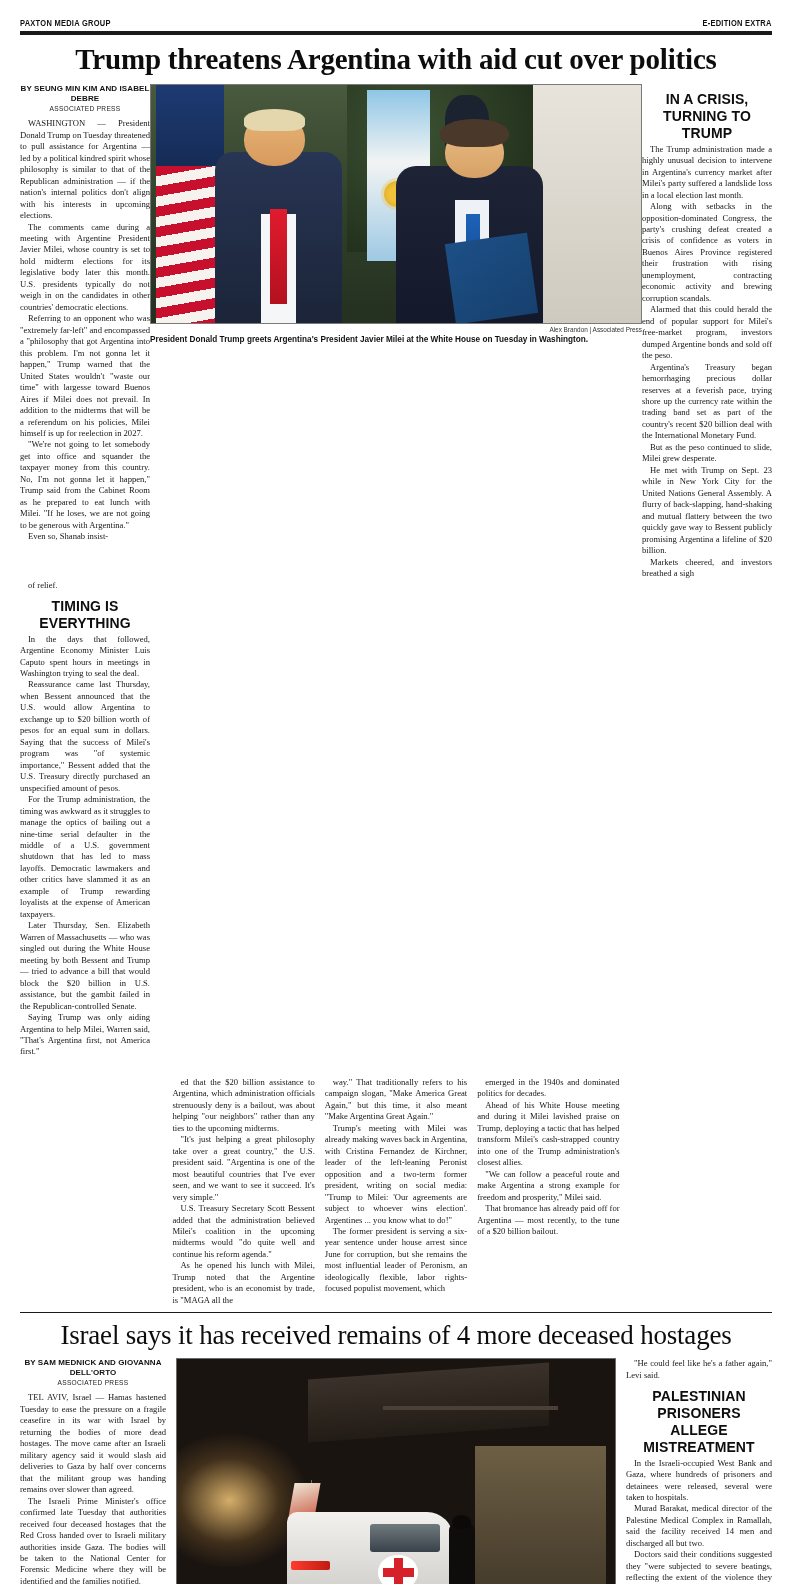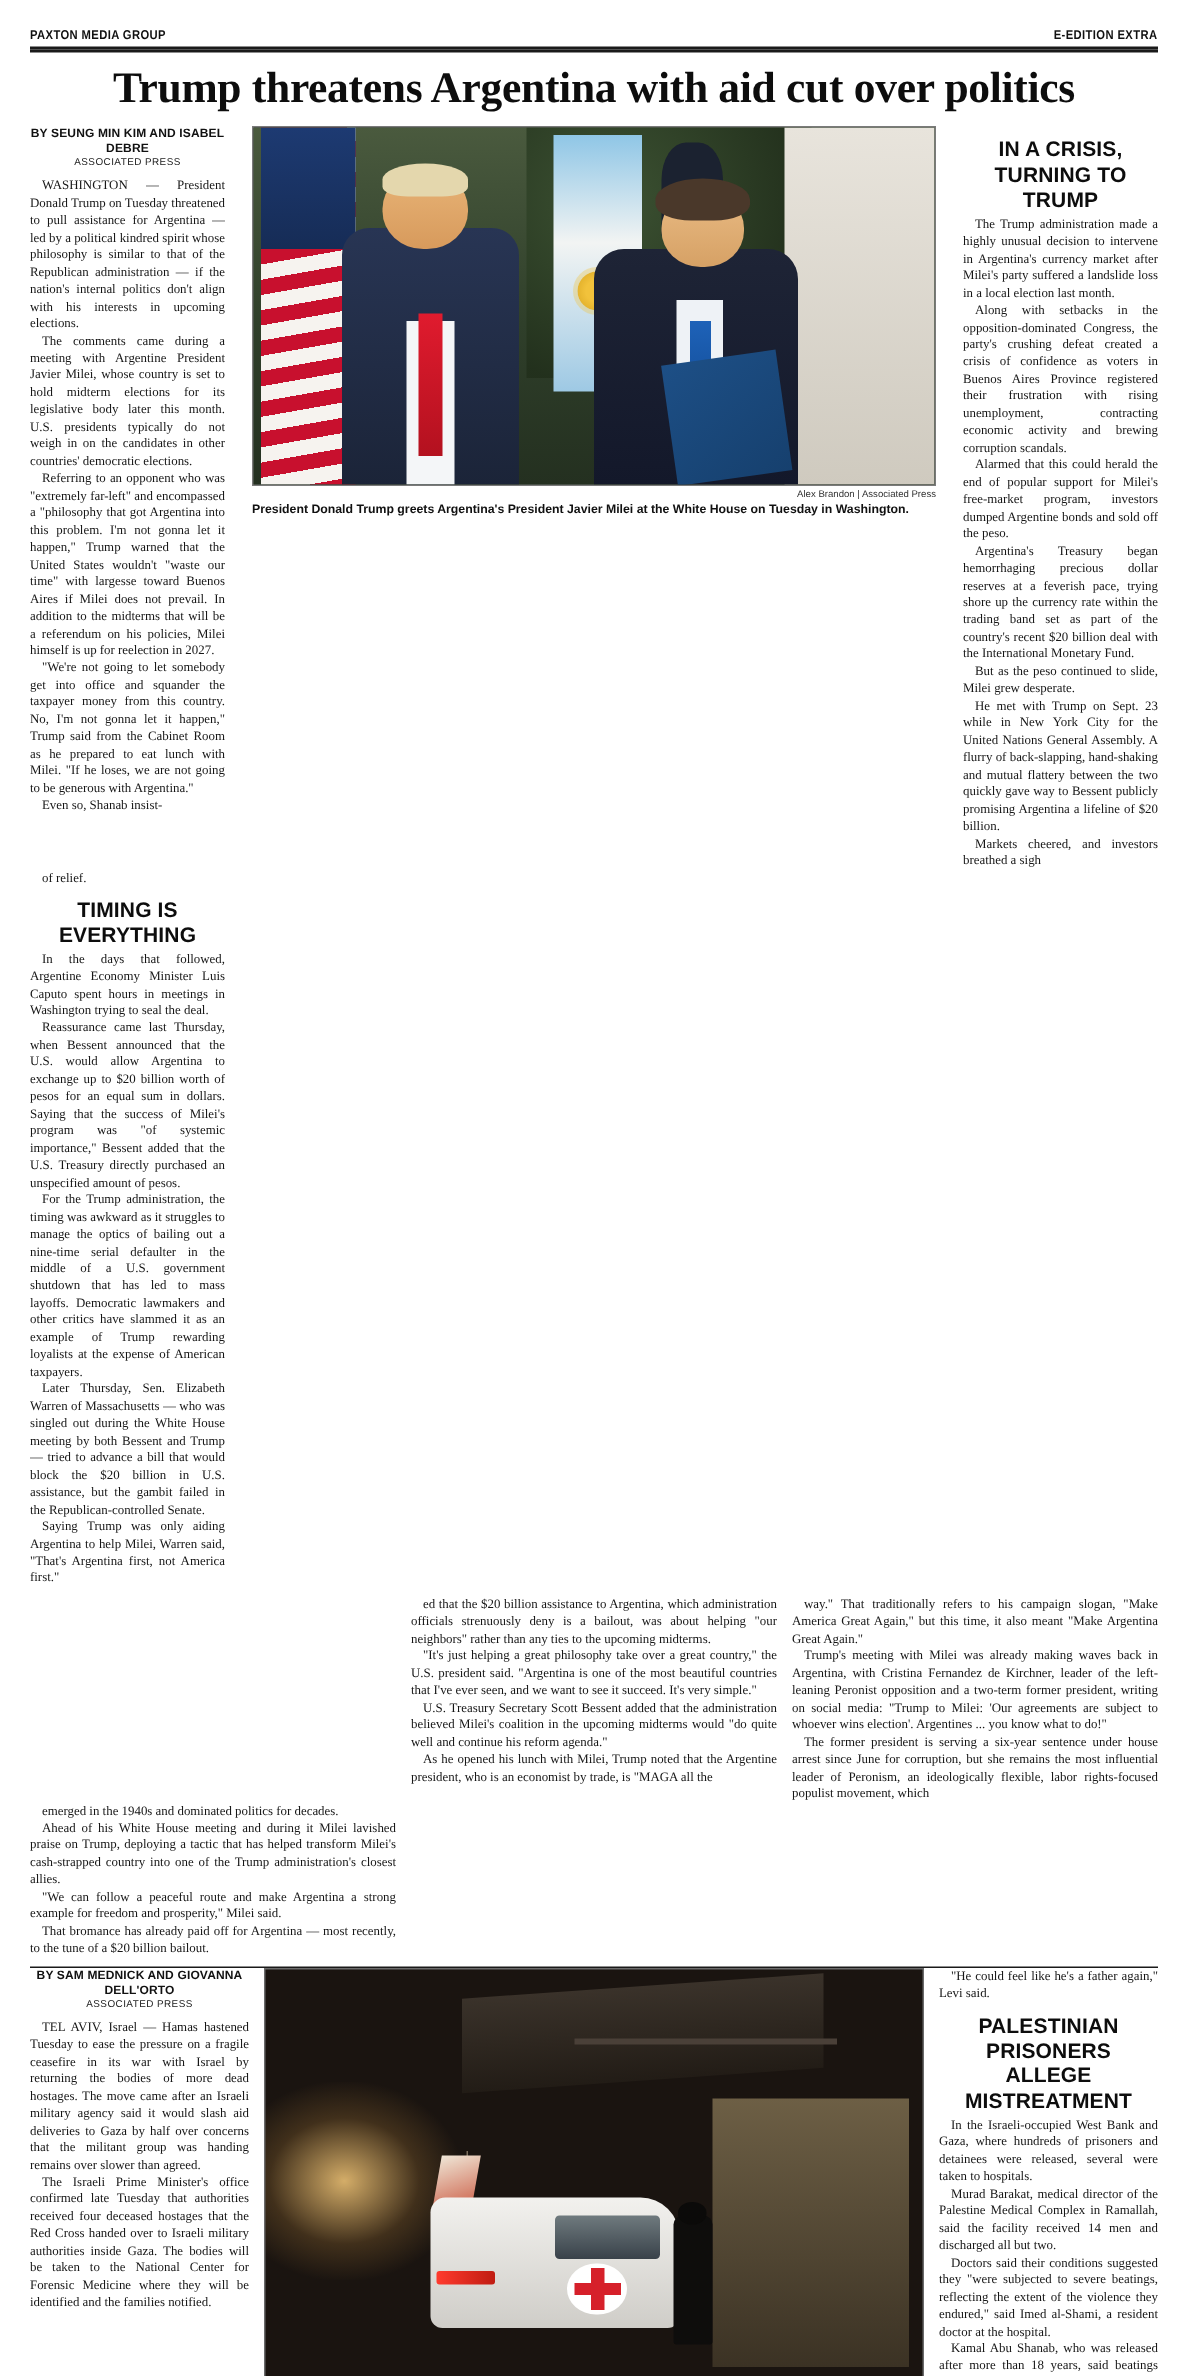--- a/index.html
+++ b/index.html
@@ -136,41 +136,41 @@
     padding-top: 2px;
     color: #111;
     text-align: left;
   }
 
   
   .story1 { position: relative; }
   .s1-grid {
     display: grid;
     grid-template-columns: 130px 1fr 130px 130px;
-    column-gap: 18px;
+    column-gap: 0;
   }
   .s1-col-photo { grid-column: 2 / 4; }
   .photo1 {
     width: 100%; height: 240px;
     position: relative; overflow: hidden;
     background: #2d3b2a;
     border: 1px solid #7a7a7a;
   }
   .photo2 {
     width: 100%; height: 290px;
     position: relative; overflow: hidden;
     background: #1a1410;
     border: 1px solid #6b6b6b;
   }
 
   .s1-lower {
     display: grid;
-    grid-template-columns: repeat(3, 1fr);
+    grid-template-columns: repeat(5, 1fr);
     column-gap: 10px;
-    margin-top: 6px;
+    margin-top: 19px;
   }
   .s1-upper-right { }
 
   
   .s2-grid {
     display: grid;
     grid-template-columns: 146px 1fr 146px;
     column-gap: 10px;
   }
   .colwrap { overflow: hidden; }
@@ -350,20 +350,21 @@
         <p>"We can follow a peaceful route and make Argentina a strong example for freedom and prosperity," Milei said.</p>
         <p>That bromance has already paid off for Argentina — most recently, to the tune of a $20 billion bailout.</p>
       </div>
       <div></div>
     </div>
   </div>
 
   <div class="rule-light" style="margin-top:6px;"></div>
 
   <div class="story2">
+    <div class="headline-2">Israel says it has received remains of 4 more deceased hostages</div>
 
     <div class="s2-grid">
 
       <div class="colwrap">
         <div class="byline">BY SAM MEDNICK AND GIOVANNA DELL'ORTO</div>
         <div class="byline-org">ASSOCIATED PRESS</div>
         <div class="body-txt">
           <p class="first">TEL AVIV, Israel — Hamas hastened Tuesday to ease the pressure on a fragile ceasefire in its war with Israel by returning the bodies of more dead hostages. The move came after an Israeli military agency said it would slash aid deliveries to Gaza by half over concerns that the militant group was handing remains over slower than agreed.</p>
           <p>The Israeli Prime Minister's office confirmed late Tuesday that authorities received four deceased hostages that the Red Cross handed over to Israeli military authorities inside Gaza. The bodies will be taken to the National Center for Forensic Medicine where they will be identified and the families notified.</p>
 

